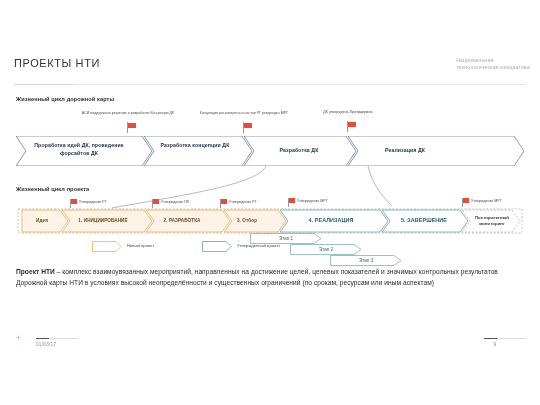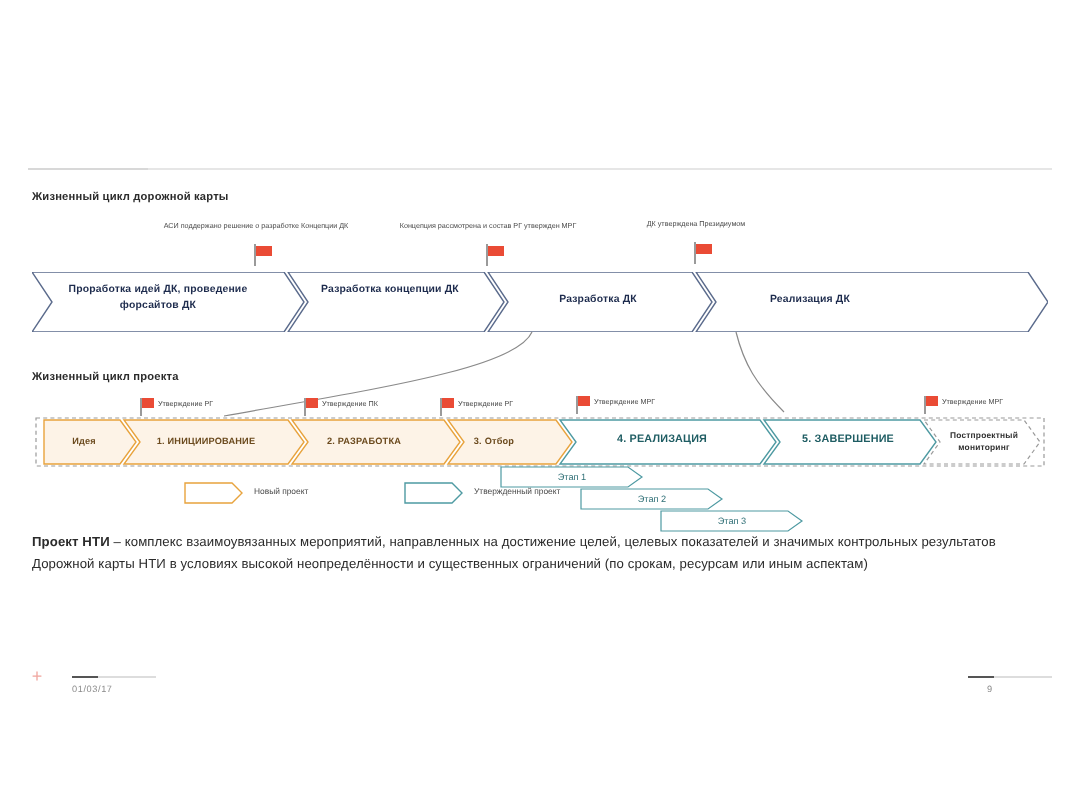--- a/index.html
+++ b/index.html
@@ -136,20 +136,27 @@
   .f-rule-r i{position:absolute;left:0;top:-0.5px;width:13px;height:1.6px;background:#555;}
   .f-num{position:absolute;right:44px;top:12px;font-size:4.6px;color:#8a8a8a;}
 </style>
 </head>
 <body>
 
 <div class="slide">
 
   <div class="band-top"></div>
 
+  <div class="header">
+    <div class="page-title">ПРОЕКТЫ НТИ</div>
+    <div class="logo">
+      <div class="logo-l1">Национальная</div>
+      <div class="logo-l2">технологическая инициатива</div>
+    </div>
+  </div>
   <div class="header-rule"></div>
   <div class="header-rule-accent"></div>
 
   <div class="section-cap" id="cap-rm">Жизненный цикл дорожной карты</div>
 
   <div class="flagwrap" id="fl0">
     <div class="flag-txt">АСИ поддержано решение о разработке Концепции ДК</div>
     <div class="flag-ico">
       <div class="pole"></div>
         <div class="cloth"></div>

